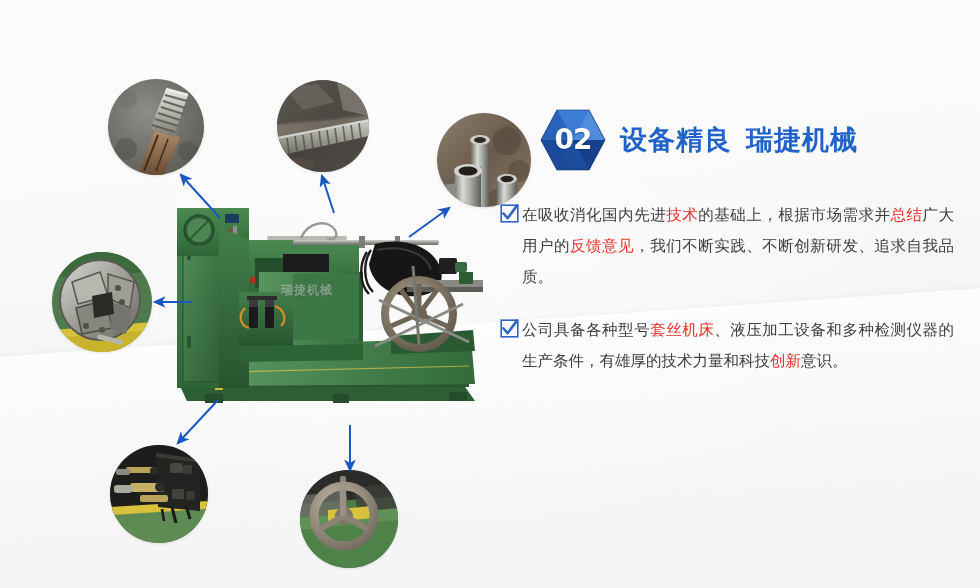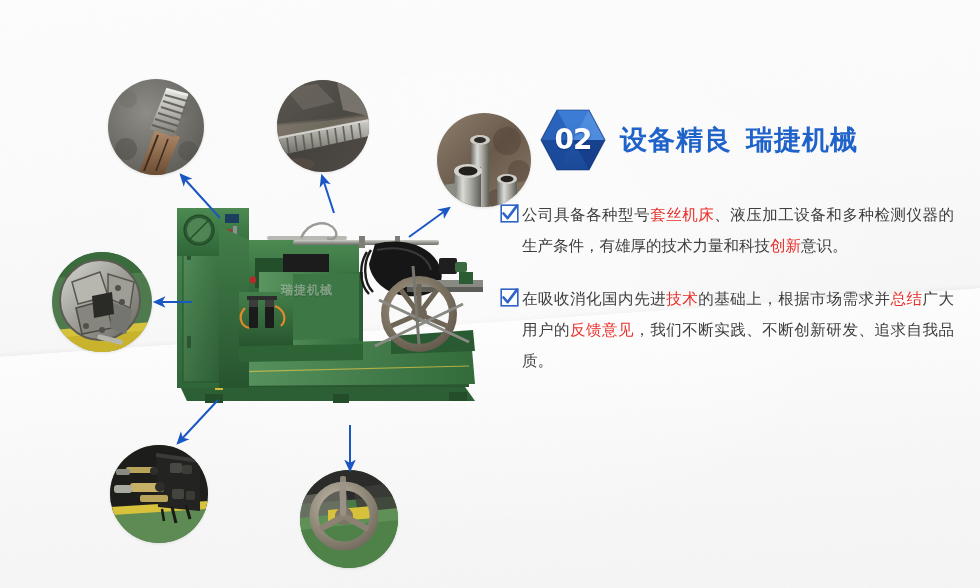--- a/index.html
+++ b/index.html
@@ -545,29 +545,29 @@
 
     <div class="bullets">
 
       <div class="bullet">
         <div class="chk">
           <svg viewBox="0 0 19 19">
             <rect x="1.2" y="1.2" width="16.6" height="16.6" fill="#ffffff" stroke="#2e63c8" stroke-width="1.6"></rect>
             <path d="M3.5,9.5 L7.6,14.2 L17,1.6" fill="none" stroke="#2e63c8" stroke-width="2.6" stroke-linecap="round" stroke-linejoin="round"></path>
           </svg>
         </div>
-        <div class="btext"><span>公司具备各种型号</span><span class="hl">套丝机床</span><span>、液压加工设备和多种检测仪器的生产条件，有雄厚的技术力量和科技</span><span class="hl">创新</span><span>意识。</span></div>
+        <div class="btext"><span>在吸收消化国内先进</span><span class="hl">技术</span><span>的基础上，根据市场需求并</span><span class="hl">总结</span><span>广大用户的</span><span class="hl">反馈意见</span><span>，我们不断实践、不断创新研发、追求自我品质。</span></div>
       </div>
 
       <div class="bullet">
         <div class="chk">
           <svg viewBox="0 0 19 19">
             <rect x="1.2" y="1.2" width="16.6" height="16.6" fill="#ffffff" stroke="#2e63c8" stroke-width="1.6"></rect>
             <path d="M3.5,9.5 L7.6,14.2 L17,1.6" fill="none" stroke="#2e63c8" stroke-width="2.6" stroke-linecap="round" stroke-linejoin="round"></path>
           </svg>
         </div>
-        <div class="btext"><span>在吸收消化国内先进</span><span class="hl">技术</span><span>的基础上，根据市场需求并</span><span class="hl">总结</span><span>广大用户的</span><span class="hl">反馈意见</span><span>，我们不断实践、不断创新研发、追求自我品质。</span></div>
+        <div class="btext"><span>公司具备各种型号</span><span class="hl">套丝机床</span><span>、液压加工设备和多种检测仪器的生产条件，有雄厚的技术力量和科技</span><span class="hl">创新</span><span>意识。</span></div>
       </div>
 
     </div>
   </div>
 
 </div>
 
 </body></html>

